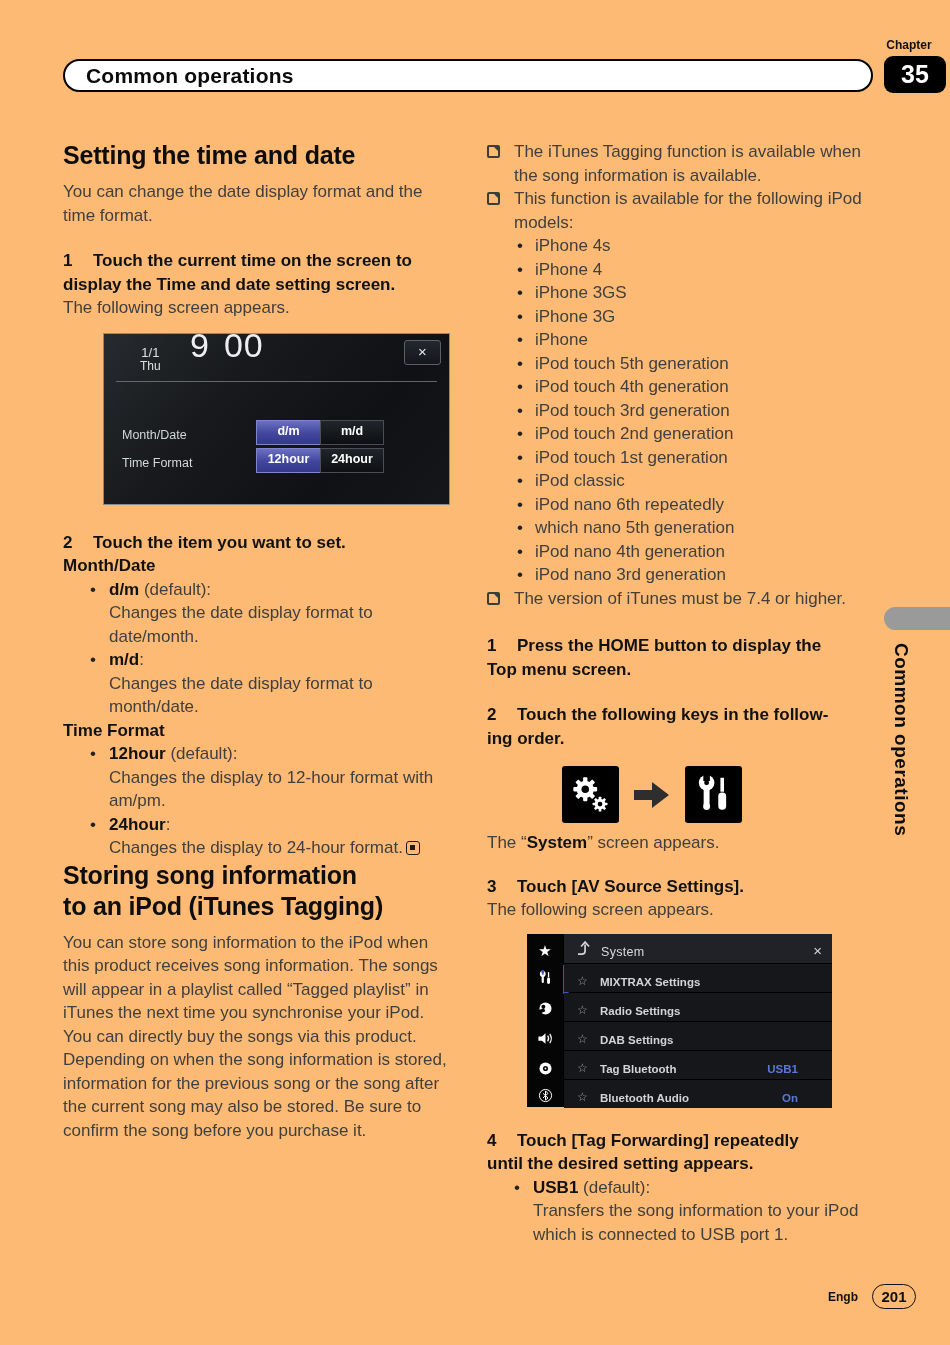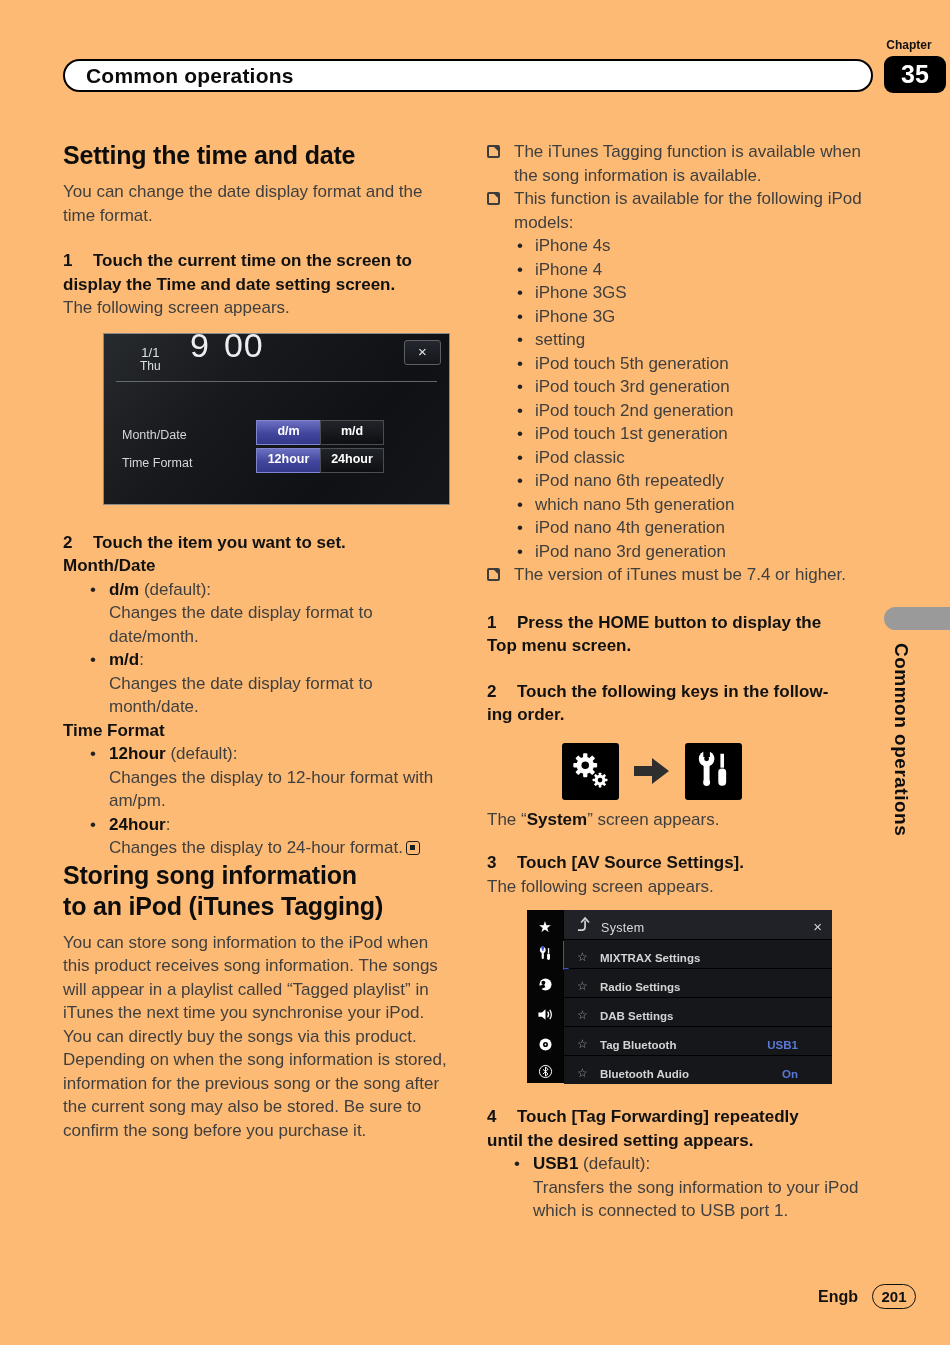--- a/index.html
+++ b/index.html
@@ -71,21 +71,21 @@
   .sys-main { position:absolute; left:37px; top:0; right:0; height:173px; }
   .sys-head { position:absolute; left:0; right:0; top:0; height:29px; background:#202227; color:#d8dadc; }
   .sys-head .stitle { position:absolute; left:37px; top:7px; font-size:12.5px; letter-spacing:.3px; }
   .sys-head .sclose { position:absolute; right:10px; top:5px; font-size:15px; color:#d2d5d8; }
   .sysrow { position:absolute; left:0; right:0; height:28px; background:#16171a; }
   .sysrow .rstar { position:absolute; left:13px; top:6px; color:#9aa0a6; font-size:12px; }
   .sysrow .rlabel { position:absolute; left:36px; top:7px; font-size:11.5px; font-weight:bold; color:#d2d4d6; }
   .sysrow .rvalue { position:absolute; right:34px; top:7px; font-size:11.5px; font-weight:bold; color:#5b78d6; }
   
   .footer { position:absolute; top:1284px; right:34px; display:flex; align-items:center; gap:14px; }
-  .footer .lang { font-size:16px; font-weight:bold; color:#111; }
+  .footer .lang { font-size:12px; font-weight:bold; color:#111; }
   .footer .pagenum { min-width:44px; height:25px; border:1.6px solid #111; border-radius:13px;
     display:flex; align-items:center; justify-content:center; font-size:15px; font-weight:bold; color:#111; padding:0 8px; }
   .side-tab { position:absolute; left:884px; top:607px; width:66px; height:23px; background:#9a9a9a; border-radius:12px 0 0 12px; }
   .side-vtext { position:absolute; left:890px; top:643px; writing-mode:vertical-rl;
     font-size:19px; font-weight:bold; color:#0d0d0d; letter-spacing:.5px; }
   .mt8{margin-top:8px}.mt20{margin-top:20px}.mt24{margin-top:24px}.mt26{margin-top:26px}.mt46{margin-top:46px}
 </style>
 </head>
 <body>
 
@@ -165,22 +165,23 @@
       <span>The iTunes Tagging function is available when the song information is available.</span>
     </div>
     <div class="note">
       <span class="noteicon"></span>
       <span>This function is available for the following iPod models:</span>
       <div class="models" style="margin-left:-27px">
         <div class="bullet">iPhone 4s</div>
         <div class="bullet">iPhone 4</div>
         <div class="bullet">iPhone 3GS</div>
         <div class="bullet">iPhone 3G</div>
-        <div class="bullet">setting</div>
+        <div class="bullet">iPhone</div>
         <div class="bullet">iPod touch 5th generation</div>
+        <div class="bullet">iPod touch 4th generation</div>
         <div class="bullet">iPod touch 3rd generation</div>
         <div class="bullet">iPod touch 2nd generation</div>
         <div class="bullet">iPod touch 1st generation</div>
         <div class="bullet">iPod classic</div>
         <div class="bullet">iPod nano 6th repeatedly</div>
         <div class="bullet">which nano 5th generation</div>
         <div class="bullet">iPod nano 4th generation</div>
         <div class="bullet">iPod nano 3rd generation</div>
       </div>
     </div>

